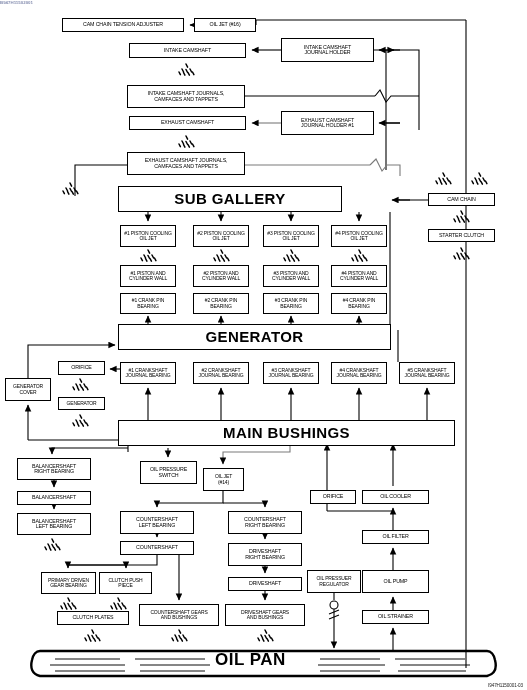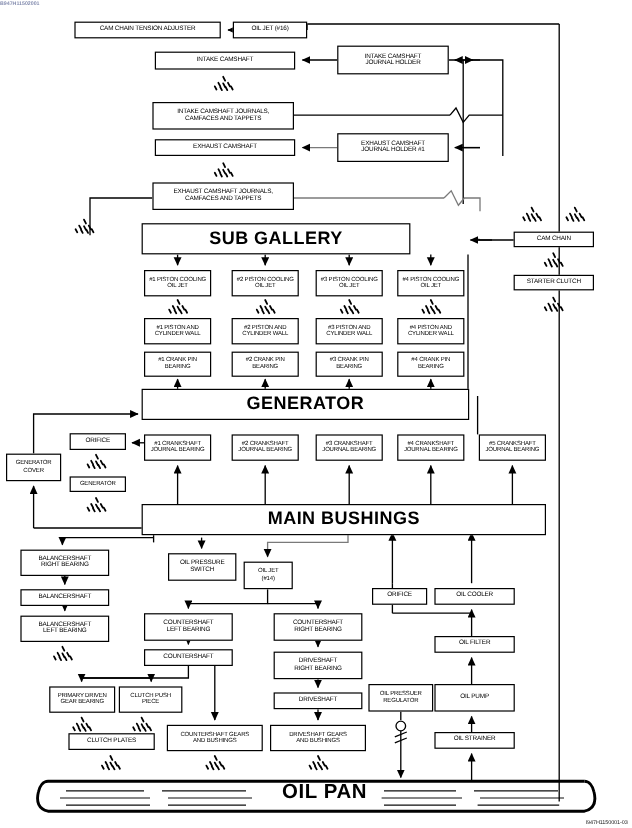--- a/index.html
+++ b/index.html
@@ -406,16 +406,16 @@
 REGULATOR</span>
       </div>
       <div class="box sm" style="left: 362px; top: 570px; width: 67px; height: 23px;">
         <span style="white-space: pre-line;">OIL PUMP</span>
       </div>
       <div class="box sm" style="left: 362px; top: 610px; width: 67px; height: 14px;">
         <span style="white-space: pre-line;">OIL STRAINER</span>
       </div>
     </div>
 
-  <div class="oilpan-label" style="left:215px;top:650px;margin-left:20px;">OIL PAN</div>
+  <div class="oilpan-label" style="left:215px;top:650px;">OIL PAN</div>
 
   <div class="code" style="right:4px;bottom:2px;">I947H1150001-03</div>
 </div>
 
 </body></html>

